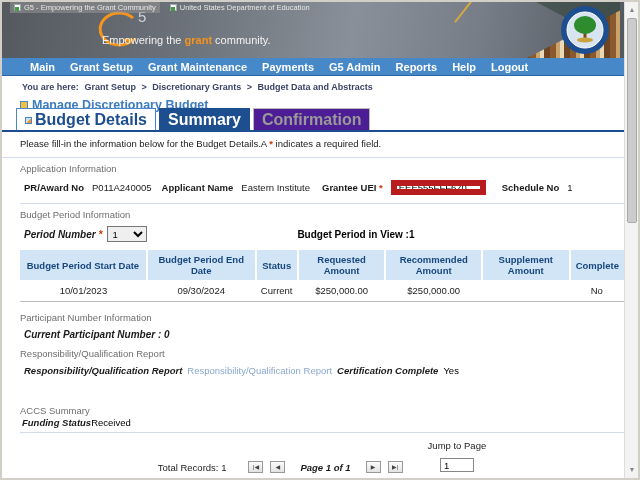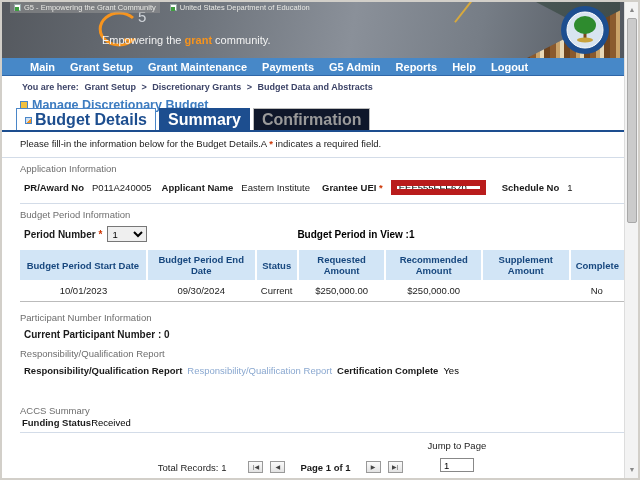--- a/index.html
+++ b/index.html
@@ -41,29 +41,29 @@
   
   .page-title { display:flex; align-items:center; gap:4px; padding:4px 0 2px 18px;
     color:#3d7cc0; font-weight:bold; font-size:12.5px; }
   .pt-icon { width:8px; height:8px; background:#f0c040; border:1px solid #4a86c8; display:inline-block; }
   .tabbar { display:flex; align-items:flex-end; gap:3px; padding-left:14px; border-bottom:2px solid #1d4e8f; height:18px; }
   .tab { font-size:16px; font-weight:bold; padding:2px 8px 1px; border:1px solid #9ab; border-bottom:none; cursor:pointer; }
   .tab.active { background:#fff; color:#1d4e8f; border-color:#4a86c8; display:flex; gap:3px; align-items:center; }
   .tab-icon { width:7px; height:7px; border:1px solid #4a86c8; display:inline-block;
     background:linear-gradient(135deg,#cde0f4 50%,#f7941d 50%); }
   .tab.navy { background:#1d4e8f; color:#fff; border-color:#1d4e8f; }
-  .tab.disabled { background:#0f172a; color:#9a9a9a; border-color:#bbb; }
+  .tab.disabled { background:#4c1d95; color:#9a9a9a; border-color:#bbb; }
 
   .instruction { padding:6px 0 4px 18px; font-size:9.5px; color:#1a1a1a; }
   .req { color:#cc3300; font-weight:bold; }
   .divider { border:none; border-top:1px solid #d3dce8; margin:4px 0; }
 
   .page { padding:0 14px 0 18px; }
   .sec-label { font-size:9.5px; color:#6e6e6e; margin:5px 0 6px; }
-  .b { font-weight:bold; color:#1a1a1a; }
+  .b { font-weight:bold; color:#1a1a1a;font-style:italic; }
   .fs10 { font-size:10px; }
 
   .field-row { display:flex; align-items:center; gap:8px; font-size:9.5px; margin:6px 0 8px 4px; flex-wrap:nowrap; }
   .field-row .lbl { font-weight:bold; color:#1a1a1a; white-space:nowrap; }
   .field-row .val { color:#222; white-space:nowrap; }
   input.uei { width:95px; height:15px; border:6px solid #b91c1c; font-size:9.5px; padding:0 2px; }
 
   .bp-row { display:flex; align-items:center; font-size:10px; margin:2px 0 8px 4px; }
   select.period { width:40px; height:16px; font-size:9.5px; margin-left:5px; border:1px solid #777; }
   .bp-view { margin-left:150px; font-weight:bold; }

